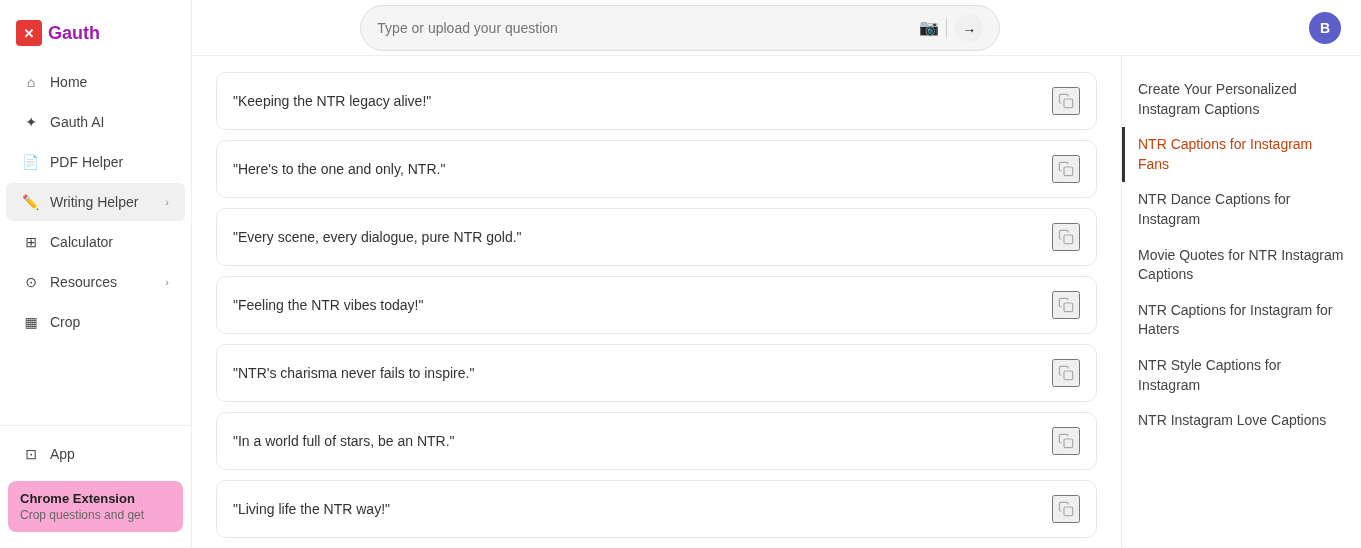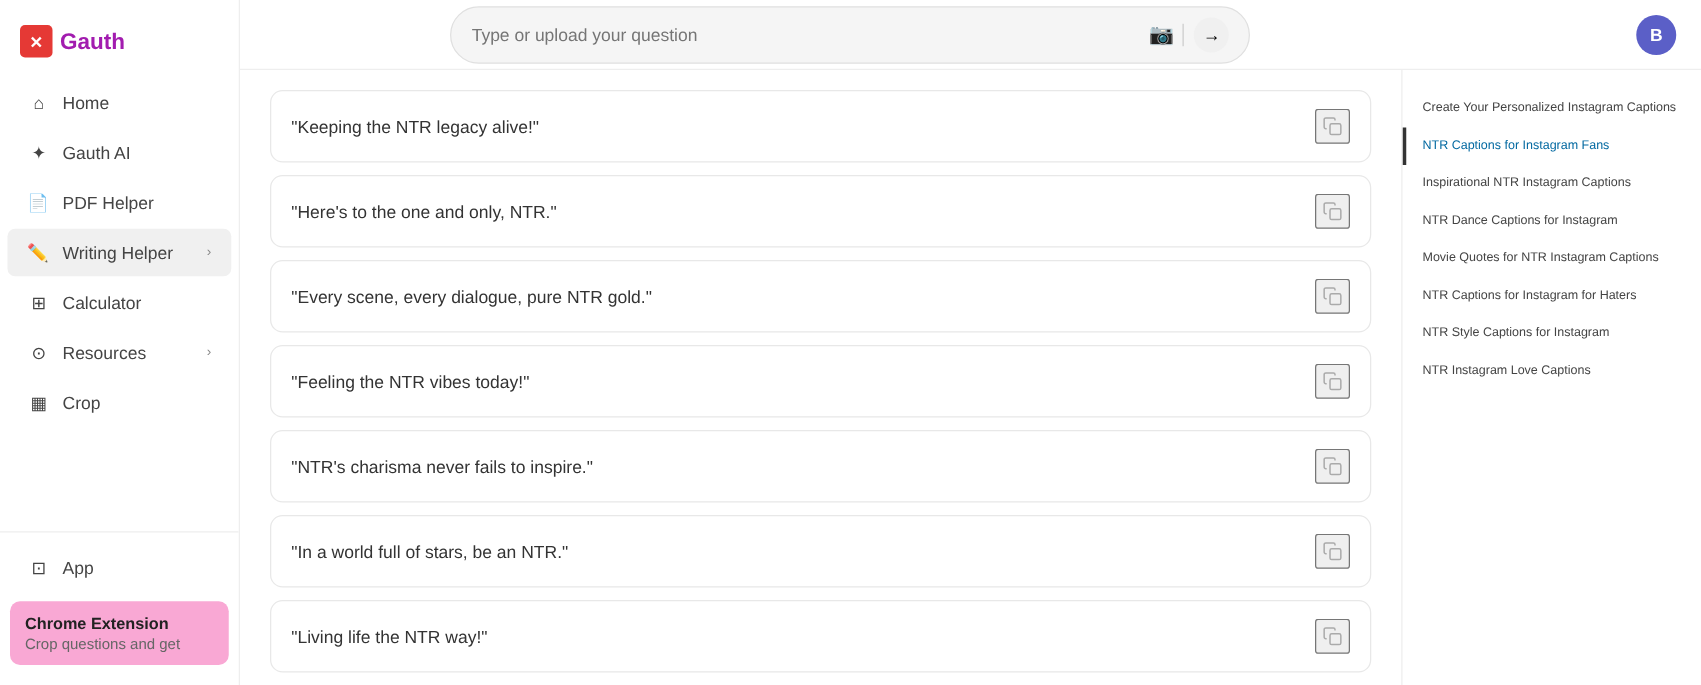--- a/index.html
+++ b/index.html
@@ -180,30 +180,30 @@
     
     .right-panel {
       width: 240px;
       min-width: 240px;
       border-left: 1px solid #eee;
       overflow-y: auto;
       padding: 16px 0;
     }
     .right-panel-item {
       padding: 8px 16px;
-      font-size: 10px;
+      font-size: 14px;
       color: #444;
       cursor: pointer;
       line-height: 1.4;
     }
     .right-panel-item.active {
       border-left: 3px solid #333;
       padding-left: 13px;
       font-weight: 500;
-      color: #0369a1;
+      color: #c2410c;
     }
 
     
     .right-panel::-webkit-scrollbar,
     .middle-content::-webkit-scrollbar { width: 6px; }
     .right-panel::-webkit-scrollbar-thumb,
     .middle-content::-webkit-scrollbar-thumb { background: #ddd; border-radius: 3px; }
 
     
     .logo-area {
@@ -363,21 +363,20 @@
               <path d="M5 15H4a2 2 0 01-2-2V4a2 2 0 012-2h9a2 2 0 012 2v1"></path>
             </svg>
         </button>
       </div>
 
     </div>
 
     <aside class="right-panel">
       <div class="right-panel-item">Create Your Personalized Instagram Captions</div>
       <div class="right-panel-item active">NTR Captions for Instagram Fans</div>
-      <div class="right-panel-item">Inspirational NTR Instagram Captions</div>
       <div class="right-panel-item">NTR Dance Captions for Instagram</div>
       <div class="right-panel-item">Movie Quotes for NTR Instagram Captions</div>
       <div class="right-panel-item">NTR Captions for Instagram for Haters</div>
       <div class="right-panel-item">NTR Style Captions for Instagram</div>
       <div class="right-panel-item">NTR Instagram Love Captions</div>
     </aside>
 
   </div>
 </div>
 

